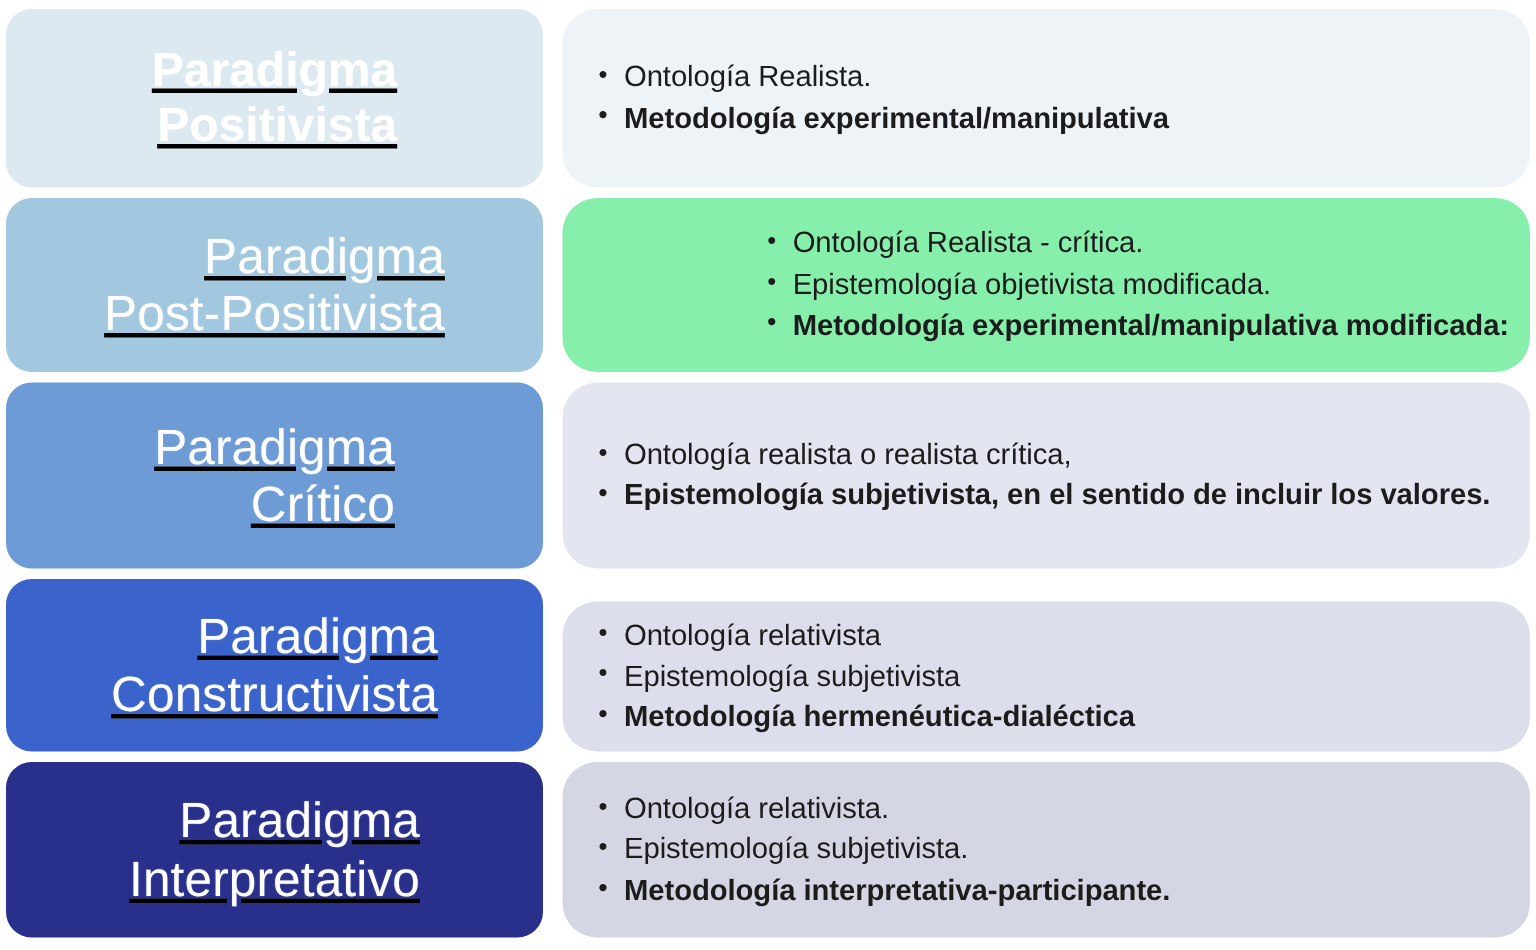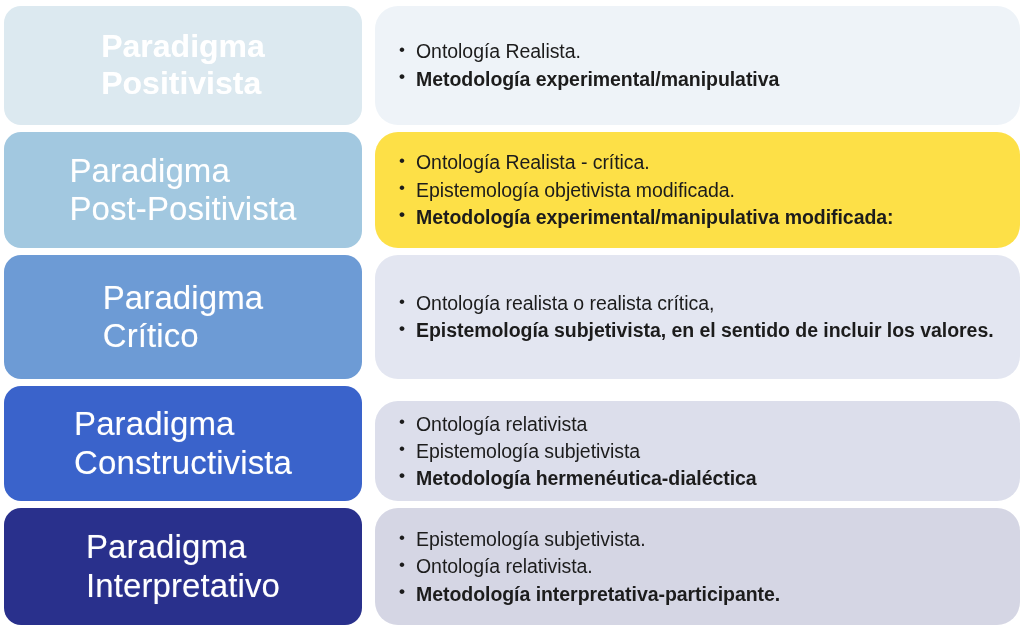--- a/index.html
+++ b/index.html
@@ -30,22 +30,23 @@
     gap: 13px;
   }
 
   
   .label-box {
     flex: 0 0 358px;
     border-radius: 17px;
     display: flex;
     align-items: center;
     justify-content: center;
-    text-align: left;
+    text-align: right;
     padding: 4px 24px;
+    text-decoration: underline;
   }
 
   .label-text {
     color: #ffffff;
     font-size: 33px;
     line-height: 1.16;
     letter-spacing: 0.1px;
     white-space: pre-line;
     text-shadow: 0 0 1px rgba(255,255,255,0.35);
   }
@@ -113,21 +114,21 @@
           <li class="bullet-item">Ontología Realista.</li>
           <li class="bullet-item">Metodología experimental/manipulativa</li>
         </ul>
       </div>
     </div>
     <div class="paradigm-row row-2">
       <div class="label-box" style="background: rgb(162, 200, 224);">
         <span class="label-text">Paradigma
 Post-Positivista</span>
       </div>
-      <div class="bullets-panel" style="background: #fde047;">
+      <div class="bullets-panel" style="background: #86efac; align-items: flex-end;">
         <ul class="bullet-list">
           <li class="bullet-item">Ontología Realista - crítica.</li>
           <li class="bullet-item">Epistemología objetivista modificada.</li>
           <li class="bullet-item"> Metodología experimental/manipulativa modificada:</li>
         </ul>
       </div>
     </div>
     <div class="paradigm-row row-3">
       <div class="label-box" style="background: rgb(109, 155, 213);">
         <span class="label-text">Paradigma
@@ -153,19 +154,19 @@
         </ul>
       </div>
     </div>
     <div class="paradigm-row row-5">
       <div class="label-box" style="background: rgb(41, 48, 140);">
         <span class="label-text">Paradigma
 Interpretativo</span>
       </div>
       <div class="bullets-panel" style="background: rgb(213, 214, 228);">
         <ul class="bullet-list">
+          <li class="bullet-item">Ontología relativista.</li>
           <li class="bullet-item">Epistemología subjetivista.</li>
-          <li class="bullet-item">Ontología relativista.</li>
           <li class="bullet-item">Metodología interpretativa-participante.</li>
         </ul>
       </div>
     </div>
   </div>
 
 </body></html>

